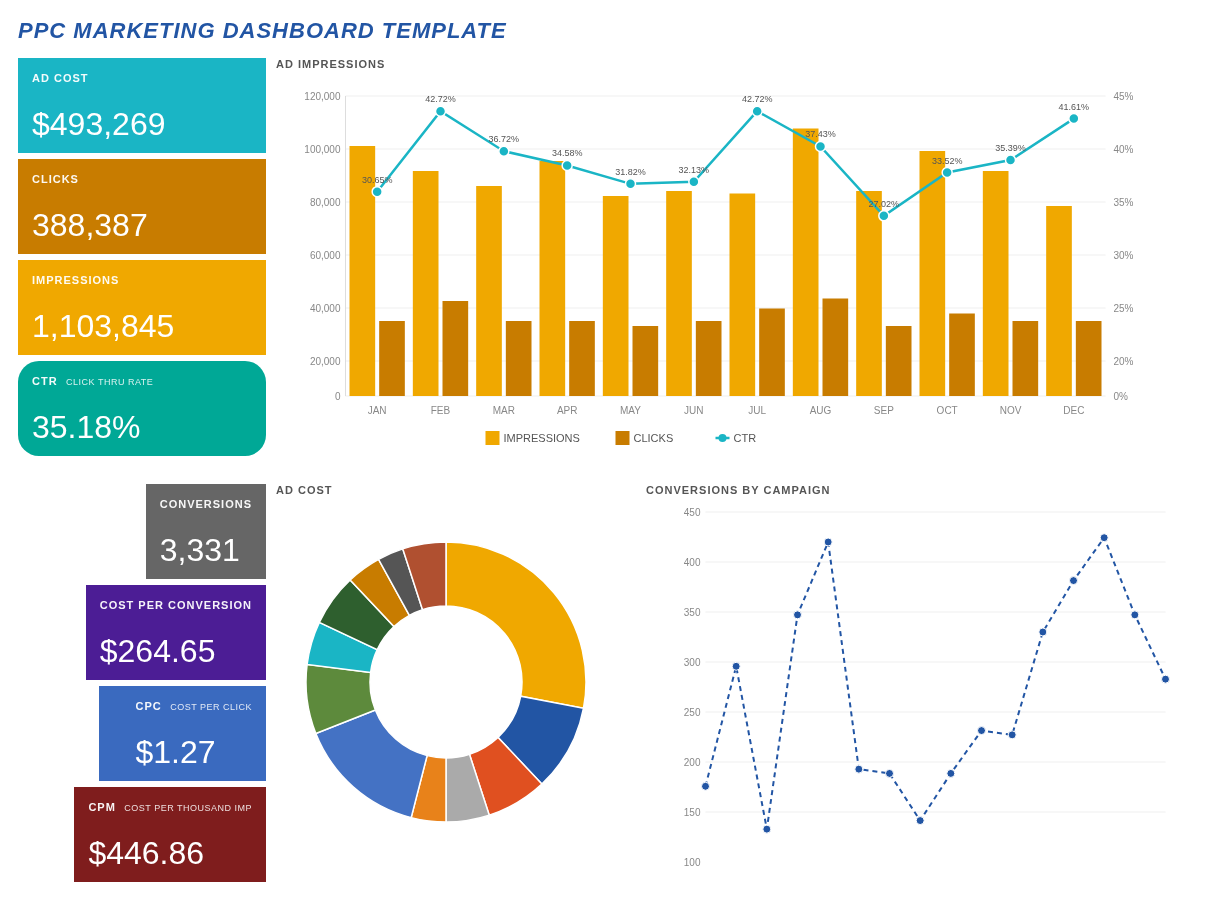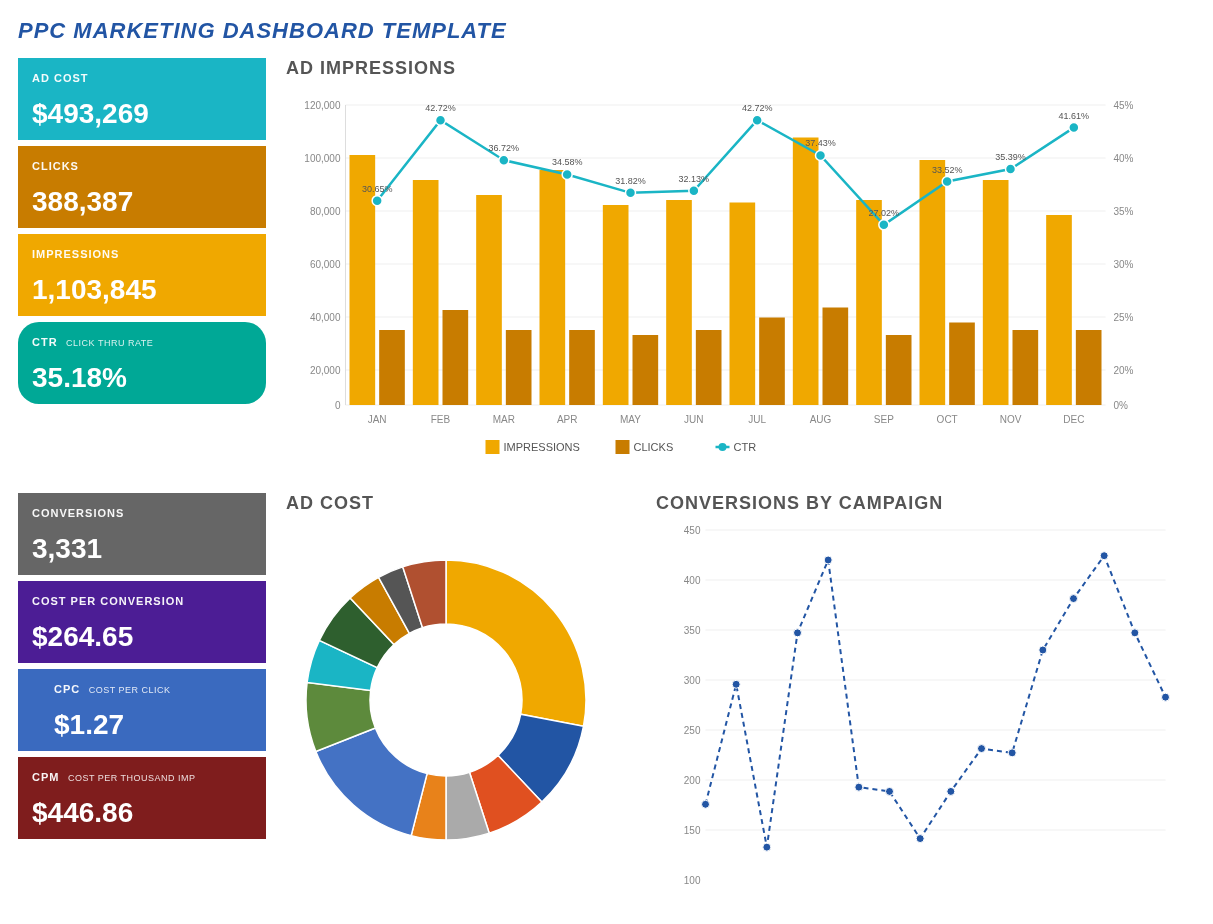--- a/index.html
+++ b/index.html
@@ -7,33 +7,33 @@
     
     h1.dashboard-title { font-size: 22px; font-weight: 900; color: #2255a4; letter-spacing: 1px; margin-bottom: 14px; font-style: italic; }
     
     .top-section { display: flex; gap: 10px; margin-bottom: 14px; }
     
     .kpi-column { display: flex; flex-direction: column; gap: 6px; width: 248px; flex-shrink: 0; }
     
     .kpi-card { padding: 10px 14px; color: #fff; }
     .kpi-card .kpi-label { font-size: 11px; font-weight: 700; letter-spacing: 1px; opacity: 0.95; }
     .kpi-card .kpi-sublabel { font-size: 9px; font-weight: 400; letter-spacing: 0.5px; margin-left: 4px; opacity: 0.85; }
-    .kpi-card .kpi-value { font-size: 28px; font-weight: 700; margin-top: 12px; }
+    .kpi-card .kpi-value { font-size: 32px; font-weight: 400; margin-top: 20px; }
     
     .kpi-ad-cost { background: #1ab5c5; }
     .kpi-clicks { background: #c87c00; }
     .kpi-impressions { background: #f0a800; }
     .kpi-ctr { background: #00a896; border-radius: 21px; }
     
     .chart-area { flex: 1; }
-    .chart-title { font-size: 18px; font-weight: 700; color: #555; letter-spacing: 1px; margin-bottom: 6px; margin-left: 10px; }
+    .chart-title { font-size: 11px; font-weight: 700; color: #555; letter-spacing: 1px; margin-bottom: 6px; }
     
     .bottom-section { display: flex; gap: 10px; }
     
-    .kpi-column2 { display: flex; flex-direction: column; gap: 6px; width: 248px; flex-shrink: 0; }
+    .kpi-column2 { display: flex; flex-direction: column; gap: 6px; width: 248px; flex-shrink: 0; align-items: flex-end; }
     .kpi-conversions { background: #666; }
     .kpi-cost-per-conv { background: #4c1d95; }
     .kpi-cpc { background: #3a6abf; padding-left: 36px; }
     .kpi-cpm { background: #7f1d1d; }
     
     .donut-area { width: 360px; flex-shrink: 0; }
     .conv-campaign-area { flex: 1; }
     
     svg text { font-family: Arial, sans-serif; }
   </style>

